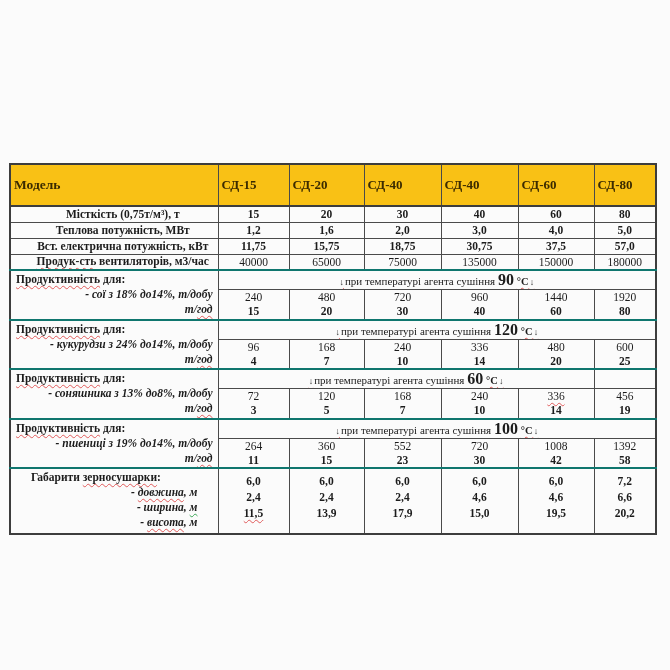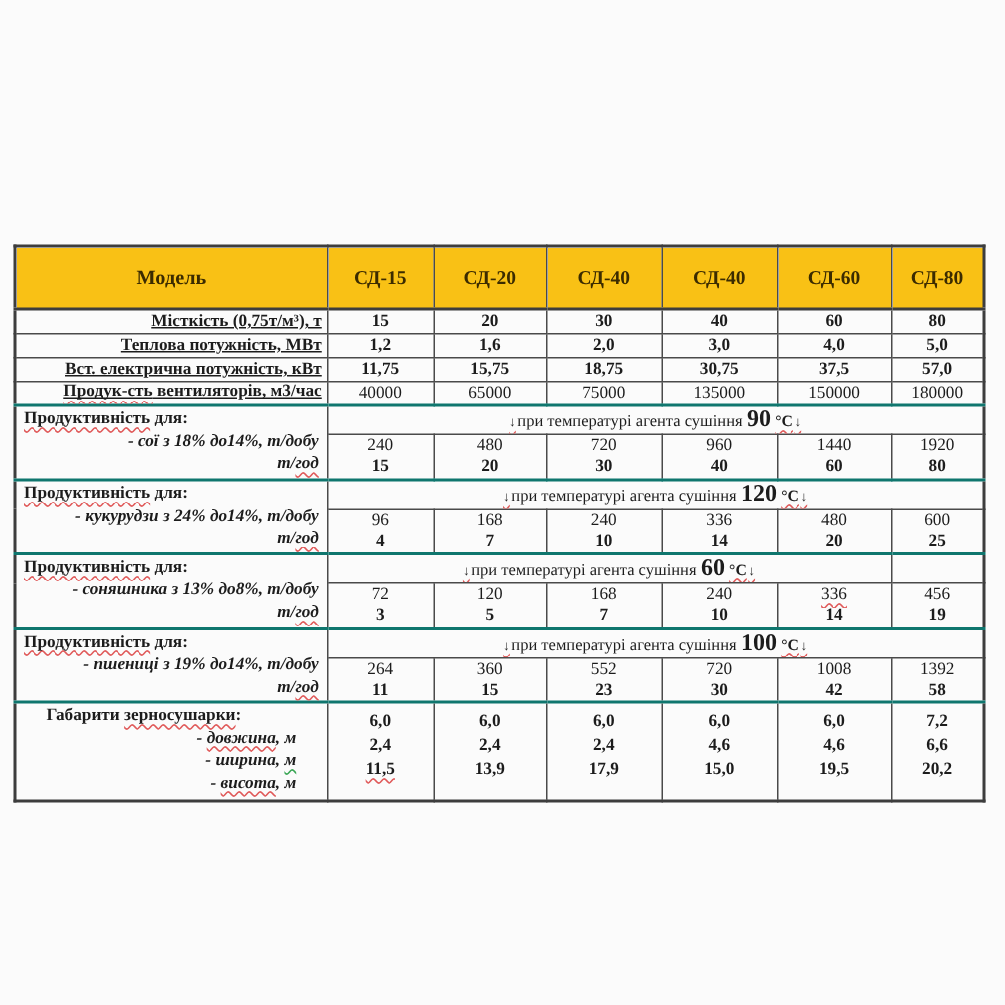--- a/index.html
+++ b/index.html
@@ -15,29 +15,29 @@
     width:646px;
     border-collapse:collapse; table-layout:fixed;
     border:2px solid #3d3d3d;
   }
   td, th { border:1px solid #4a4a4a; padding:0 3px; overflow:hidden; }
   tr.thick-top td { border-top:2px solid #0f766e; }
 
   th.model-head {
     background:#F9C115; color:#3b2b00;
     font-size:13px; font-weight:bold;
-    height:40px; text-align:center; vertical-align:middle;
+    height:40px; text-align:left; vertical-align:middle;
     border-bottom:2px solid #3d3d3d;
   }
   th.model-head.corner { font-size:13.5px; }
 
   tr.info-row { height:16px; }
   td.lbl {
-    font-weight:bold; font-size:11.5px; text-align:right;
-    padding-left:20px; vertical-align:middle; line-height:1.1;text-decoration:underline;
+    font-weight:bold; font-size:11.5px; text-align:center;
+    padding-left:20px; vertical-align:middle; line-height:1.1;
   }
   td.val { font-size:11.5px; text-align:center; vertical-align:middle; }
   td.val.b { font-weight:bold; }
 
   td.sec-lbl { vertical-align:middle; font-size:11.5px; font-weight:bold; padding:1px 5px; }
   .lbl-left  { text-align:left;  line-height:15px; }
   .lbl-right { text-align:right; line-height:15px;font-style:italic; }
 
   td.temp-cell {
     font-size:11px; text-align:center; vertical-align:middle;

